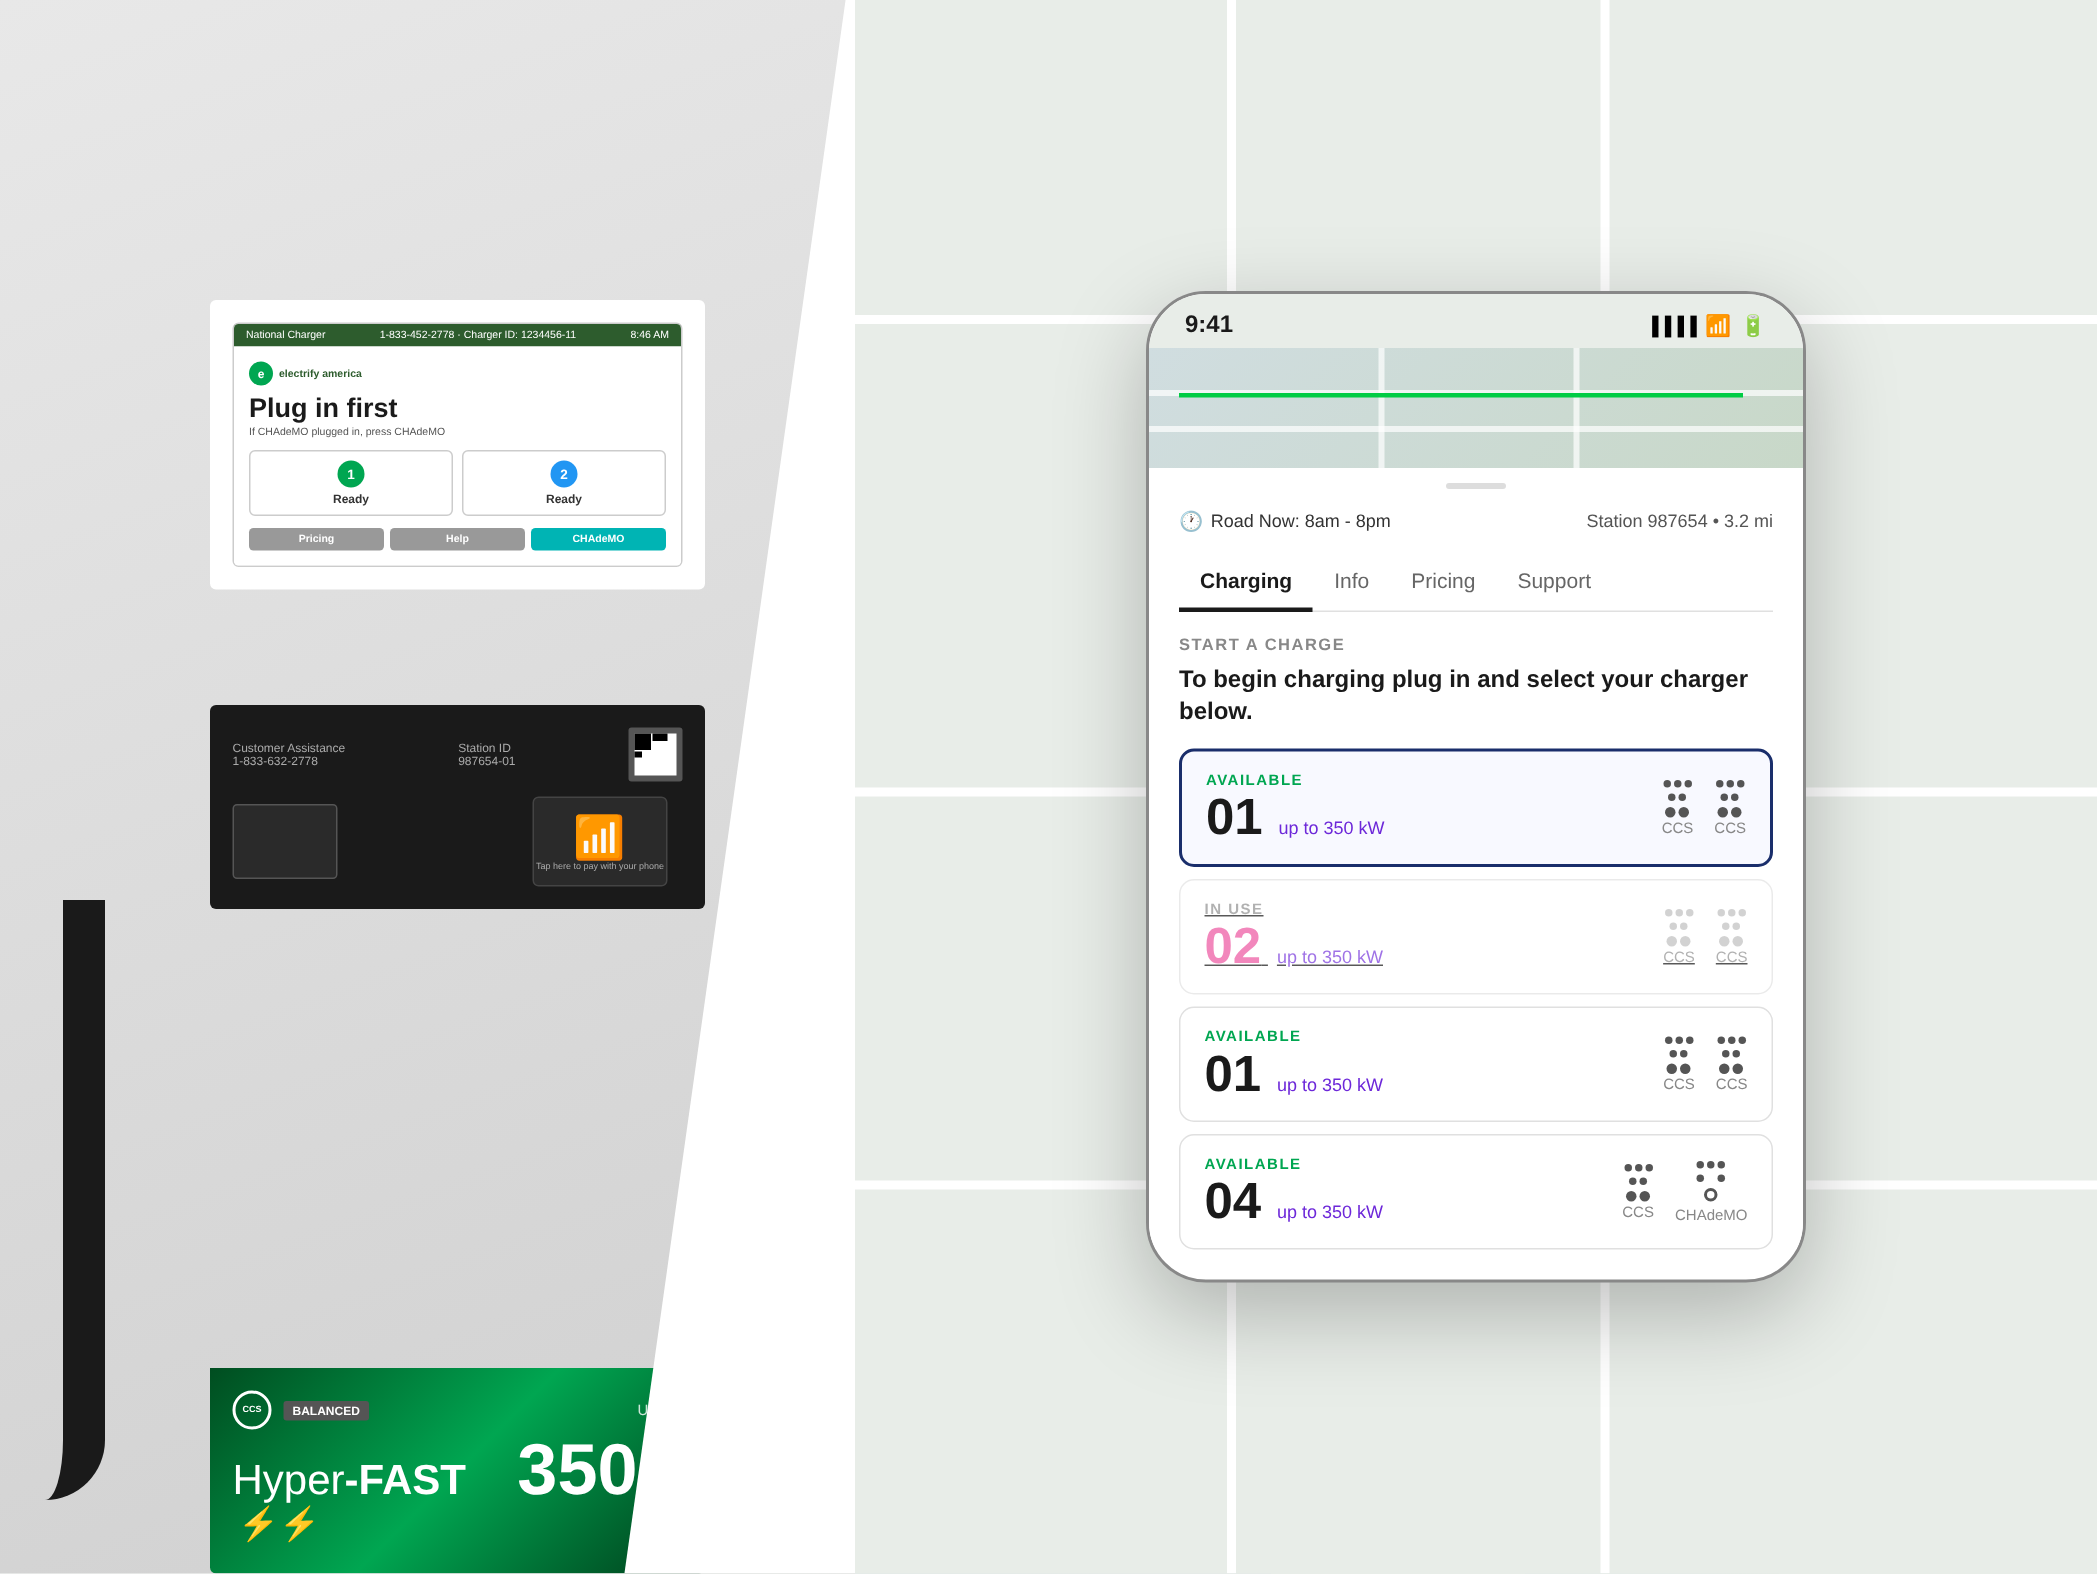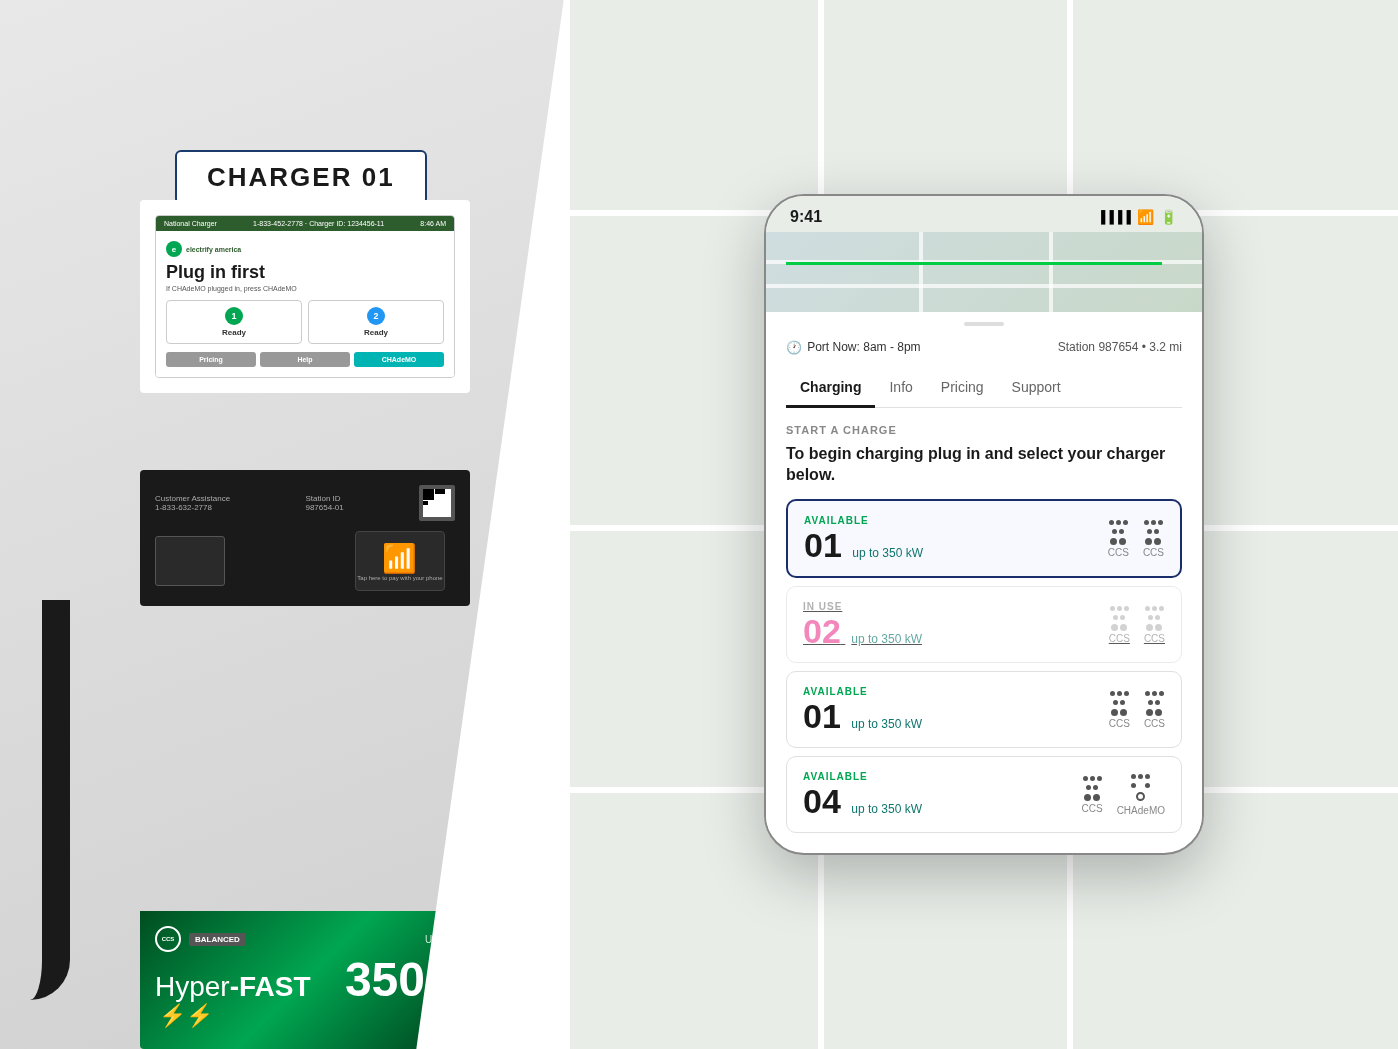--- a/index.html
+++ b/index.html
@@ -413,21 +413,21 @@
     }
     .status-available { color: #00a651; }
     .status-in-use { color: #888; }
     .charger-num {
       font-size: 34px; font-weight: 900;
       color: #1a1a1a; line-height: 1;
       display: inline;
     }
     .charger-num.muted { color: #ec4899; }
     .charger-kw {
-      font-size: 12px; color: #0f766e;
+      font-size: 12px; color: #6d28d9;
       margin-left: 6px;
     }
     .charger-right {
       display: flex;
       gap: 14px;
       align-items: center;
     }
     .connector-col {
       display: flex;
       flex-direction: column;
@@ -454,23 +454,20 @@
     .conn-large-dot.av { background: #555; }
     .conn-large-dot.mu { background: #bbb; }
 
   </style>
 </head>
 <body>
 
 <div class="left-panel">
   <div class="cable"></div>
 
-  <div class="charger-label-container">
-    <span class="charger-label">CHARGER 01</span>
-  </div>
 
   <div class="screen-panel">
     <div class="screen-inner">
       <div class="screen-header">
         <span class="screen-header-text">National Charger</span>
         <span class="screen-header-text">1-833-452-2778 · Charger ID: 1234456-11</span>
         <span class="screen-header-text">8:46 AM</span>
       </div>
       <div class="screen-body">
         <div class="screen-logo">
@@ -581,21 +578,21 @@
     </div>
 
     <div class="phone-sheet">
       <div class="sheet-handle"></div>
 
 
 
       <div class="station-meta">
         <div class="meta-left">
           <span class="clock-icon">🕐</span>
-          <span class="open-text">Port Now: 8am - 8pm</span>
+          <span class="open-text">Road Now: 8am - 8pm</span>
         </div>
         <span class="station-id-dist">
           <span>Station 987654</span> • <span>3.2 mi</span>
         </span>
       </div>
 
       <div class="tabs-row">
         <div class="tab active">Charging</div>
         <div class="tab">Info</div>
         <div class="tab">Pricing</div>

